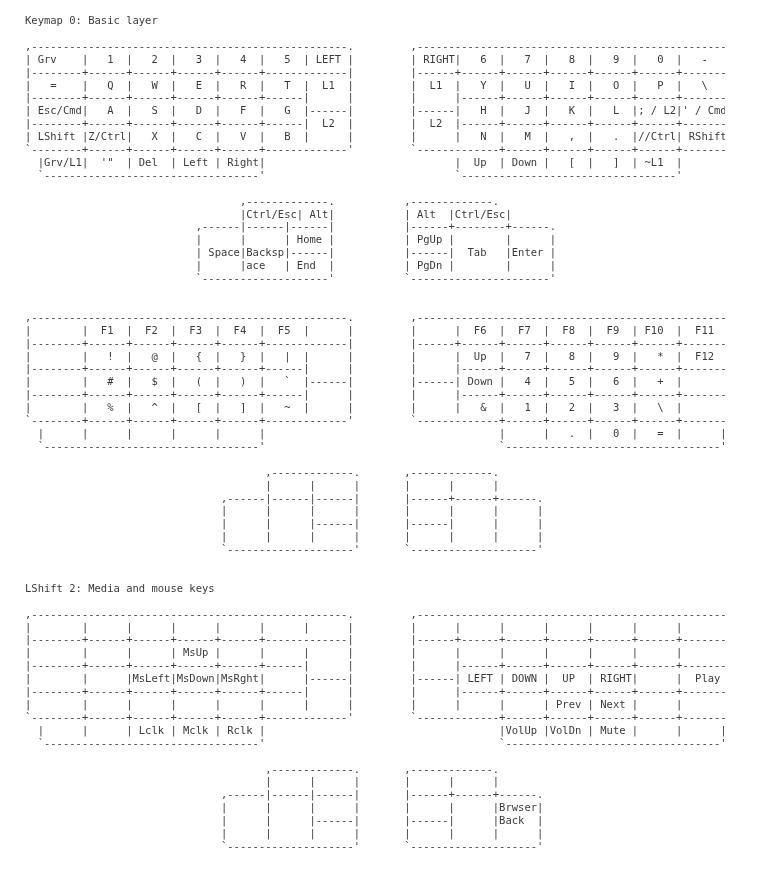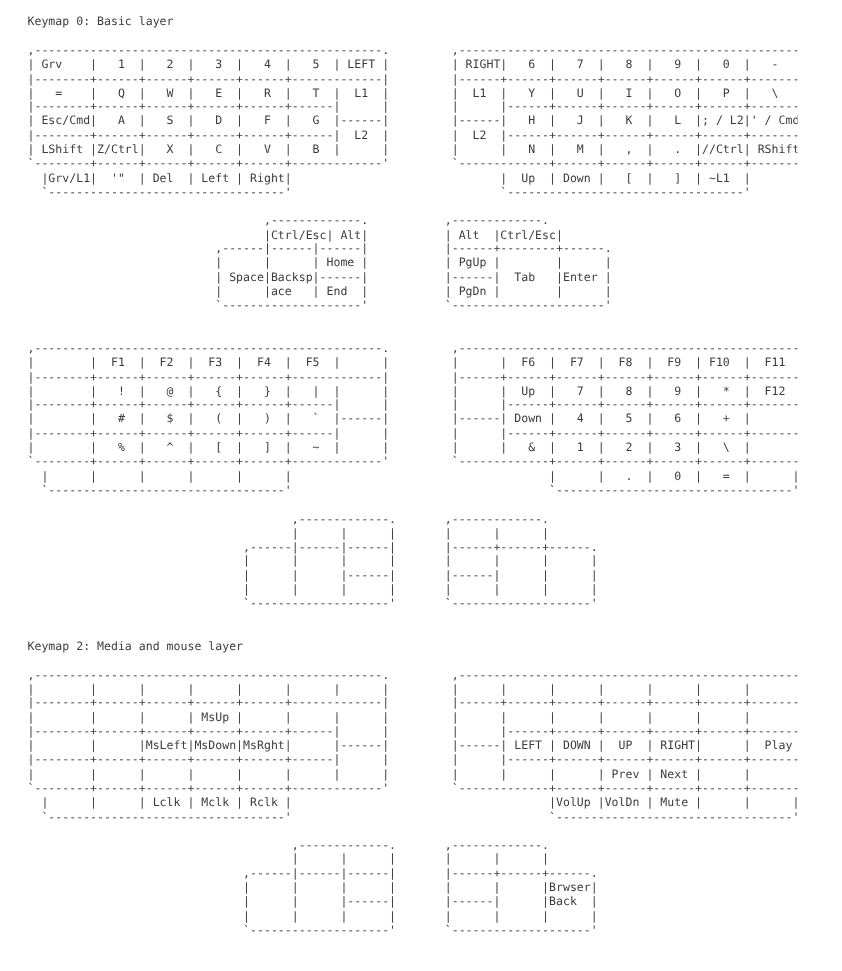--- a/index.html
+++ b/index.html
@@ -74,21 +74,21 @@
                                       ,-------------.       ,-------------.
                                       |      |      |       |      |      |
                                ,------|------|------|       |------+------+------.
                                |      |      |      |       |      |      |      |
                                |      |      |------|       |------|      |      |
                                |      |      |      |       |      |      |      |
                                `--------------------'       `--------------------'</pre>
   </section>
 
   <section class="keymap">
-    <pre class="keymap-title" style="color: rgb(60, 60, 60);">Keymap 2: Media and mouse layer</pre>
+    <pre class="keymap-title" style="color: rgb(60, 60, 60);">LShift 2: Media and mouse keys</pre>
     <pre class="keymap-art" style="color: rgb(60, 60, 60);">,--------------------------------------------------.         ,--------------------------------------------------.
 |        |      |      |      |      |      |      |         |      |      |      |      |      |      |        |
 |--------+------+------+------+------+-------------|         |------+------+------+------+------+------+--------|
 |        |      |      | MsUp |      |      |      |         |      |      |      |      |      |      |        |
 |--------+------+------+------+------+------|      |         |      |------+------+------+------+------+--------|
 |        |      |MsLeft|MsDown|MsRght|      |------|         |------| LEFT | DOWN |  UP  | RIGHT|      |  Play  |
 |--------+------+------+------+------+------|      |         |      |------+------+------+------+------+--------|
 |        |      |      |      |      |      |      |         |      |      |      | Prev | Next |      |        |
 `--------+------+------+------+------+-------------'         `-------------+------+------+------+------+--------'
   |      |      | Lclk | Mclk | Rclk |                                     |VolUp |VolDn | Mute |      |      |

